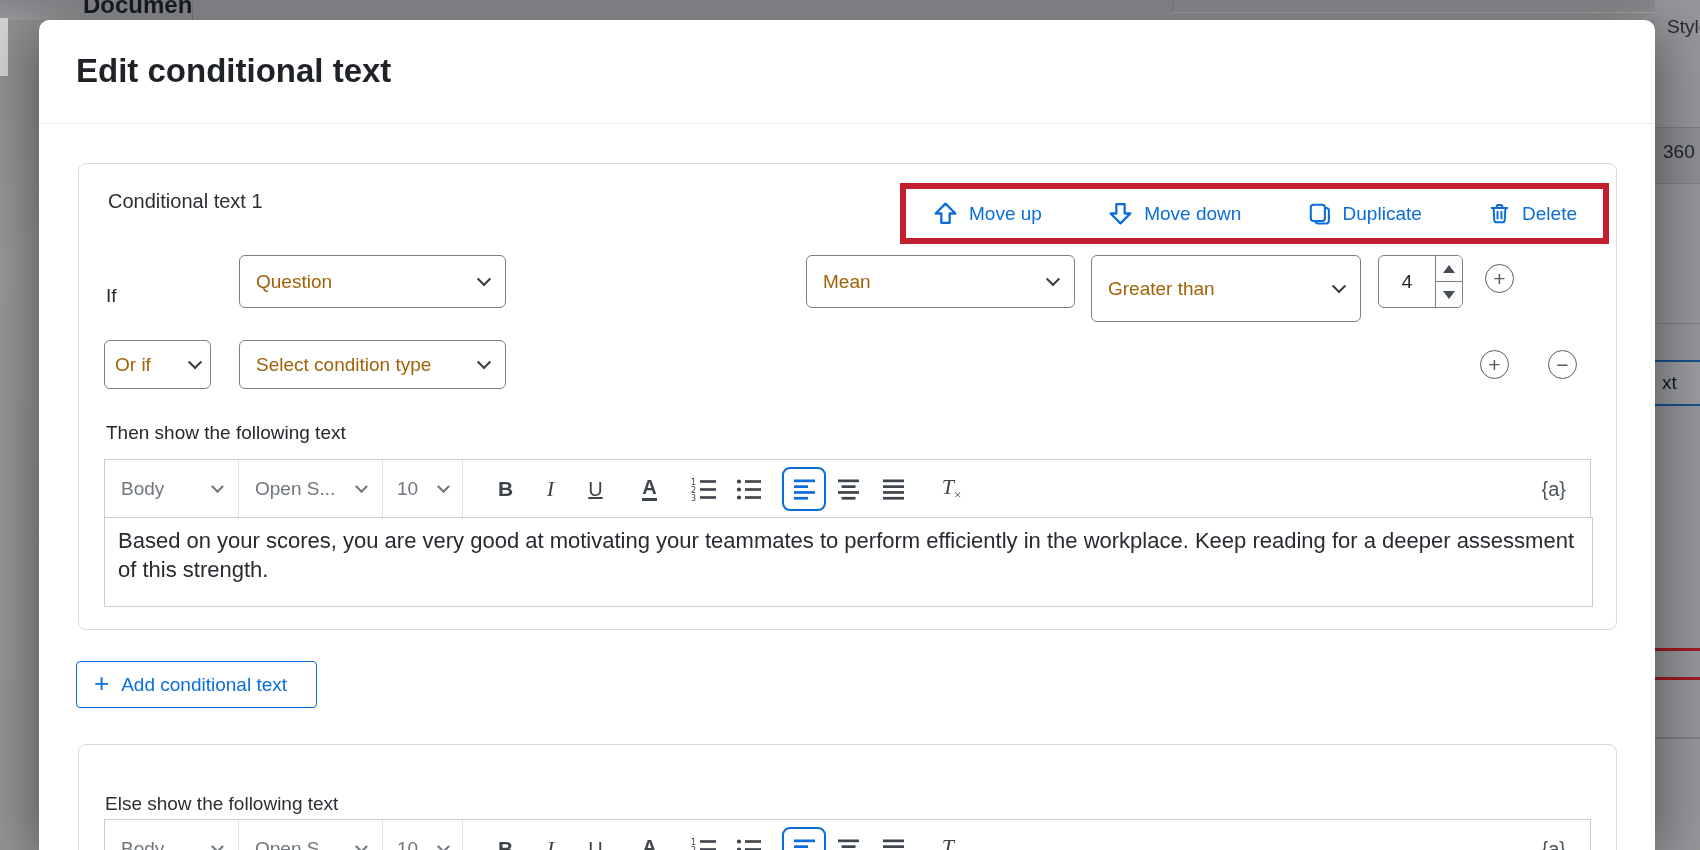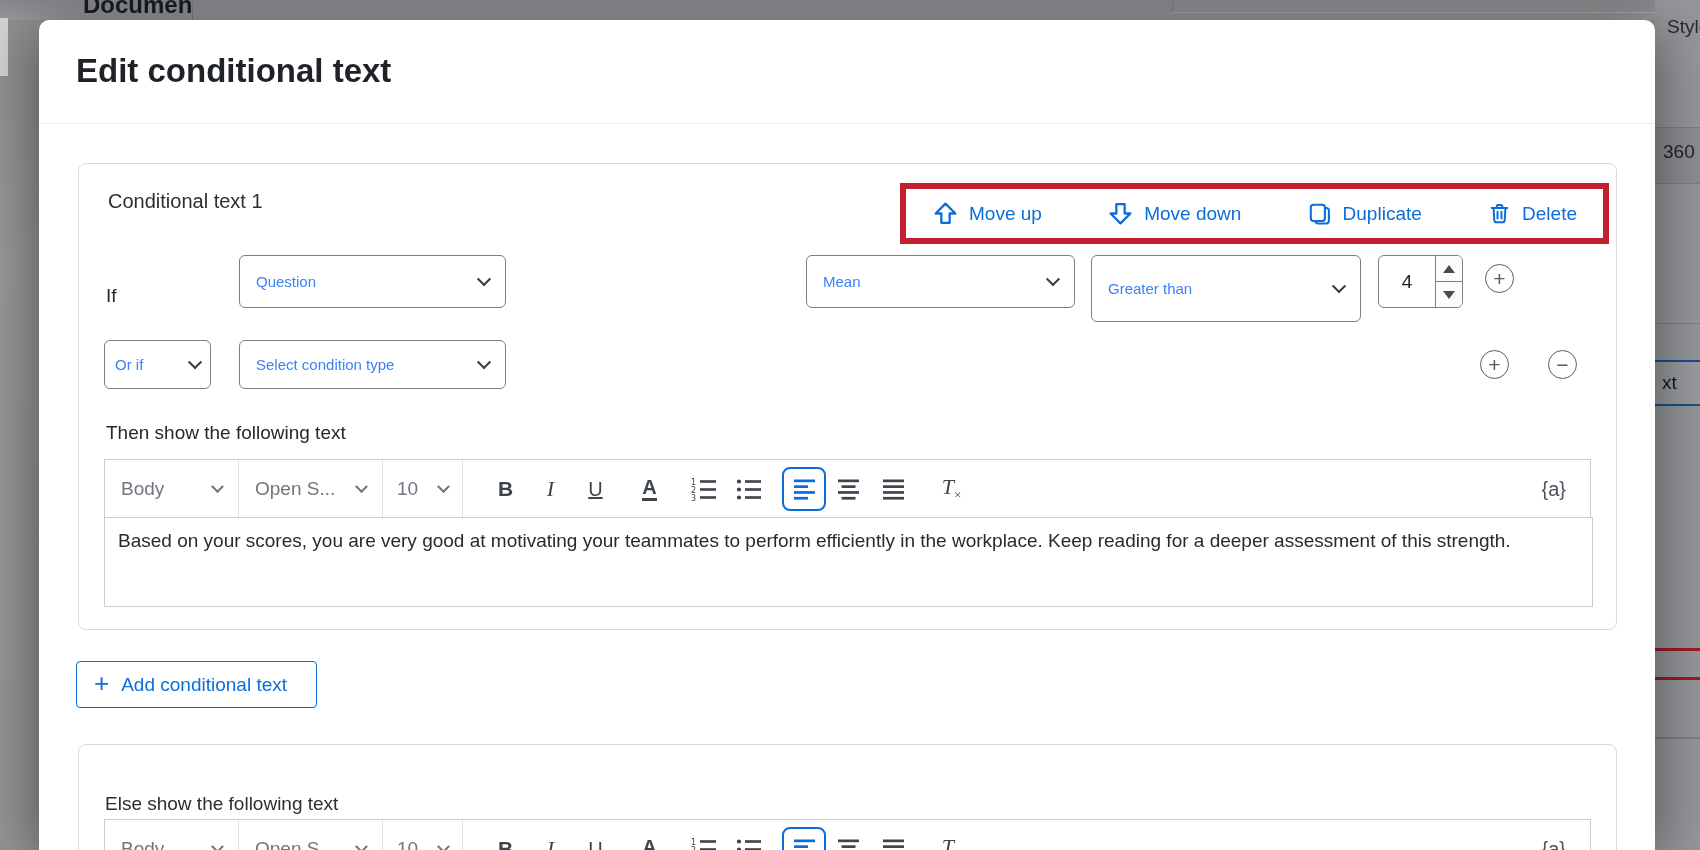--- a/index.html
+++ b/index.html
@@ -45,22 +45,22 @@
   .action-bar { position:absolute; left:821px; top:19px; width:709px; height:61px;
                 border:6px solid #c2202e; display:flex; align-items:center;
                 justify-content:space-between; padding:16px 26px; background:#fff; }
   .action-btn { display:flex; align-items:center; gap:10px; color:#0a6dd9;
                 font-size:19px; font-weight:500; cursor:pointer; white-space:nowrap; }
 
   
   .if-label { position:absolute; left:27px; top:105px; height:53px; display:flex; align-items:center;
               font-size:19px; color:#22262b; }
   .dd { position:absolute; display:flex; align-items:center; justify-content:space-between;
-        border:1px solid #797f86; border-radius:6px; padding:0 16px; font-size:15px;
-        color:#3b82f6; background:#fff; }
+        border:1px solid #797f86; border-radius:6px; padding:0 16px; font-size:19px;
+        color:#a16207; background:#fff; }
   .dd .chev { width:10px; height:10px; border-right:2px solid #373d43; border-bottom:2px solid #373d43;
               transform:rotate(45deg) translate(-2px,-2px); flex:none; margin-left:12px; }
   .dd-center { }
   .dd-center .chev { margin-left:4px; }
 
   .num-input { position:absolute; left:1299px; top:91px; width:85px; height:53px;
                border:1px solid #797f86; border-radius:6px; background:#fff; display:flex; overflow:hidden; }
   .num-val { flex:1; display:flex; align-items:center; justify-content:center; font-size:19px; color:#1b1f24; }
   .spinner { width:27px; border-left:1px solid #797f86; display:flex; flex-direction:column; }
   .spin-btn { flex:1; display:flex; align-items:center; justify-content:center; background:#fbfbfc; }
@@ -92,21 +92,21 @@
   .g-under { font-size:20px; text-decoration:underline; }
   .g-color { font-size:20px; font-weight:700; border-bottom:3px solid #3d444c; line-height:1.05; }
   .g-clear { font-family:"Liberation Serif","DejaVu Serif",serif; font-style:italic; font-size:22px; }
   .g-clear sub { font-size:13px; font-style:normal; }
   .tb-btn.selected-box { width:44px; height:44px; border:2px solid #0a6dd9; border-radius:8px; align-self:center; }
   .tb-spacer { flex:1; }
   .tb-piped { display:flex; align-items:center; margin-right:24px; font-size:20px; color:#4c535b; cursor:pointer; }
 
   .rte-body { position:absolute; left:25px; width:1489px; height:90px; background:#fff;
               border:1px solid #c9ccd0; margin-top:-1px; padding:8px 13px;
-              font-size:19px; line-height:29px; color:#272b30; }
+              font-size:22px; line-height:29px; color:#272b30; }
 
   
   .add-btn { position:absolute; left:37px; top:641px; width:241px; height:47px;
              border:1px solid #0a6dd9; border-radius:4px; background:#fff; display:flex;
              align-items:center; gap:12px; padding:0 17px; color:#0a6dd9; font-size:19px; cursor:pointer; }
   .add-plus { font-size:26px; font-weight:300; line-height:1; margin-top:-3px; }
 
   svg { display:block; }
 </style>
 </head>

